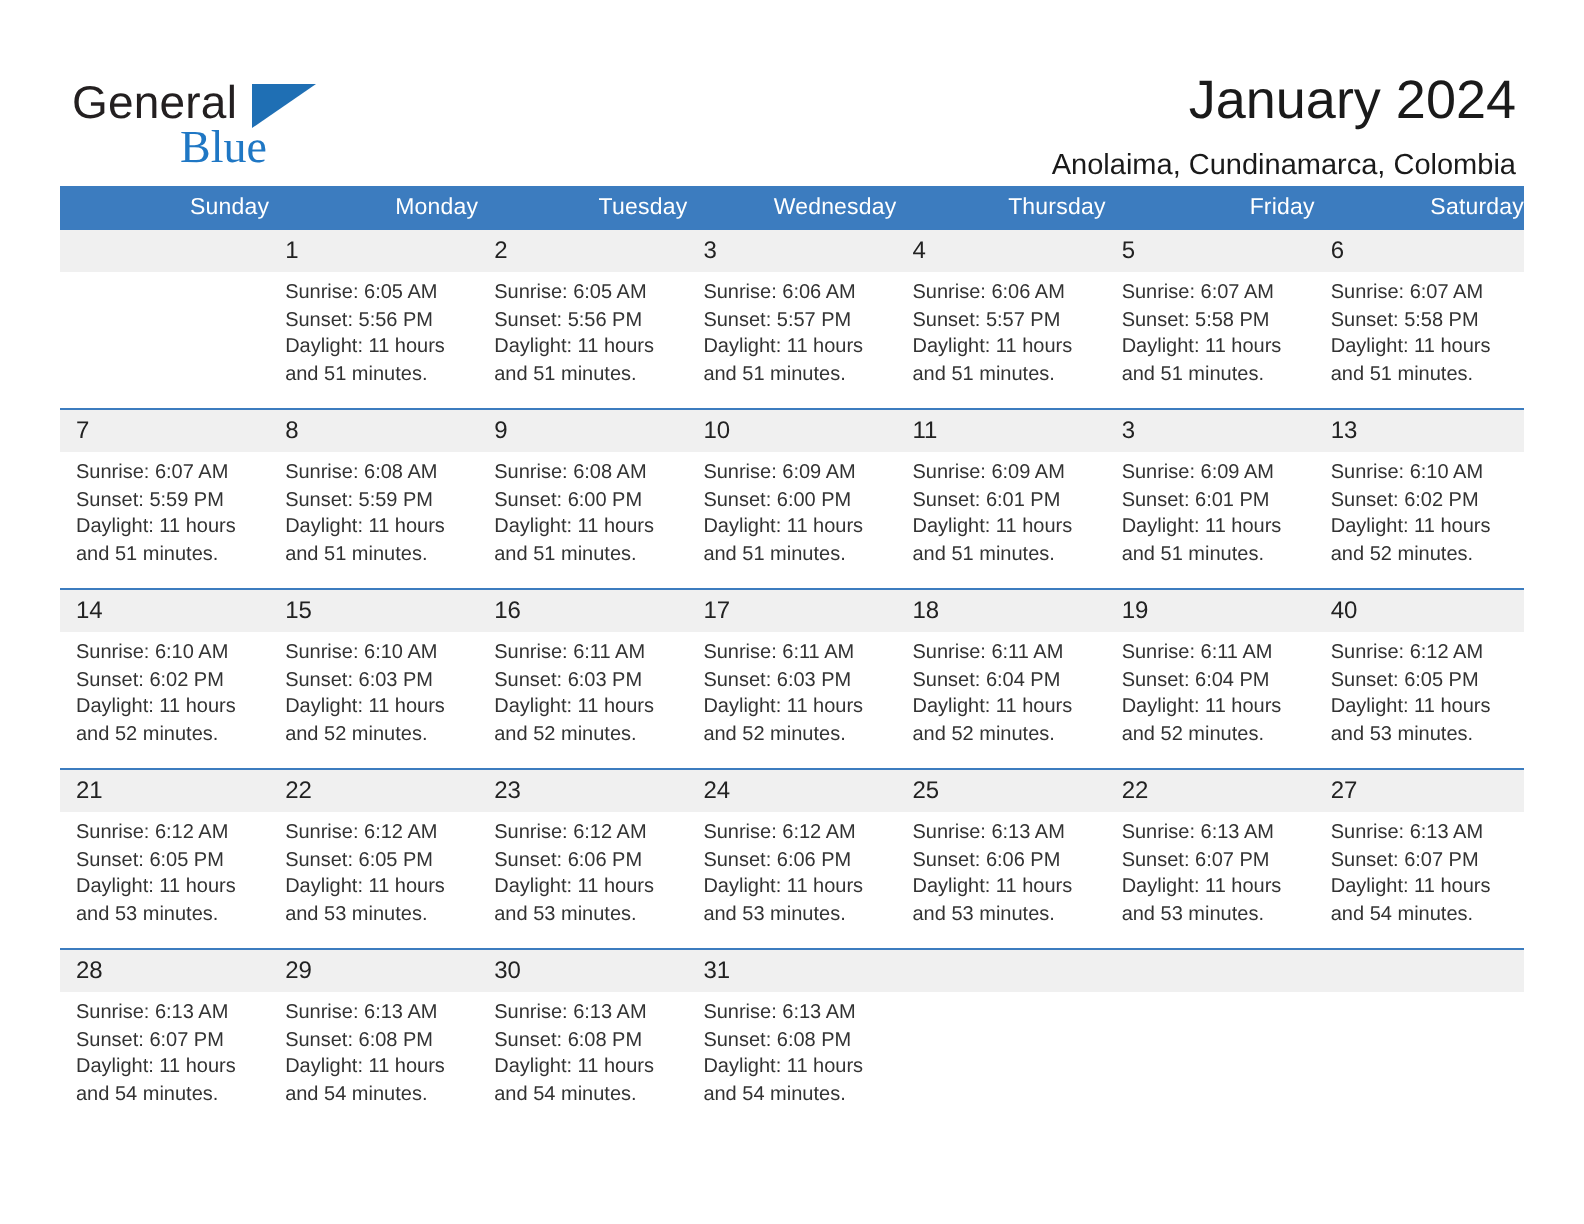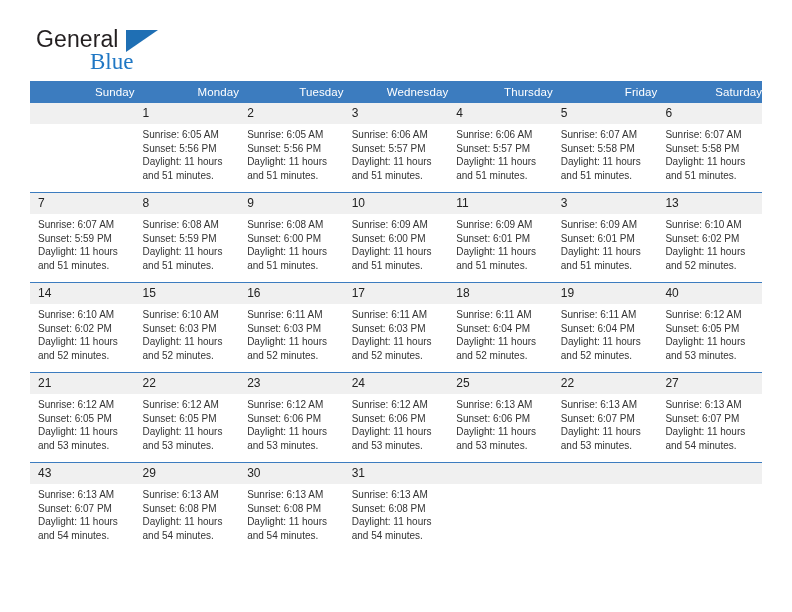--- a/index.html
+++ b/index.html
@@ -12,21 +12,21 @@
     background: #ffffff;
     font-family: "Liberation Sans", sans-serif;
     color: #000000;
     overflow: hidden;
   }
   .page {
     position: relative;
     width: 792px;
     height: 493px;
     box-sizing: border-box;
-    padding: 0 30px;
+    padding: 12px 30px;
   }
 
   
   .header {
     display: flex;
     align-items: flex-start;
     justify-content: space-between;
     padding-top: 24px;
     height: 72px;
     box-sizing: border-box;
@@ -143,20 +143,24 @@
 <div class="page">
 
   <div class="header">
 
     <div class="logo">
       <span class="logo-general">General</span>
       <span class="logo-triangle"></span>
       <span class="logo-blue">Blue</span>
     </div>
 
+    <div class="title-block">
+      <div class="cal-title">January 2024</div>
+      <div class="cal-subtitle">Anolaima, Cundinamarca, Colombia</div>
+    </div>
 
   </div>
 
   <table class="calendar">
     <thead>
       <tr id="weekday-row">
           <th>Sunday</th>
           <th>Monday</th>
           <th>Tuesday</th>
           <th>Wednesday</th>
@@ -421,21 +425,21 @@
             <div class="detail">
               <div>Sunrise: 6:13 AM</div>
               <div>Sunset: 6:07 PM</div>
               <div class="daylight">Daylight: 11 hours</div>
               <div class="daylight">and 54 minutes.</div>
             </div>
           </td>
         </tr>
         <tr class="week-row">
           <td>
-            <div class="daynum">43</div>
+            <div class="daynum">28</div>
             <div class="detail">
               <div>Sunrise: 6:13 AM</div>
               <div>Sunset: 6:07 PM</div>
               <div class="daylight">Daylight: 11 hours</div>
               <div class="daylight">and 54 minutes.</div>
             </div>
           </td>
           <td>
             <div class="daynum">29</div>
             <div class="detail">

